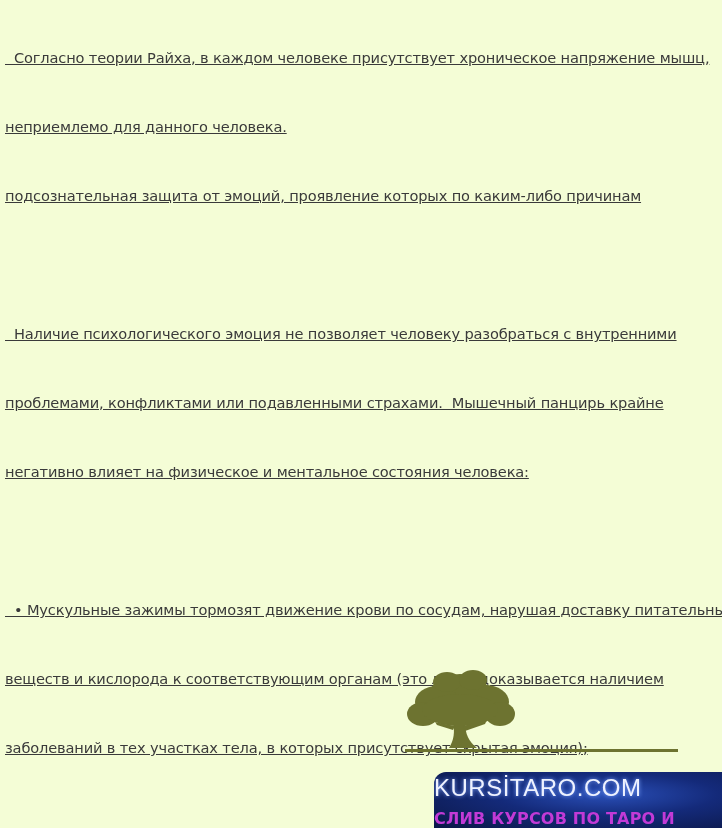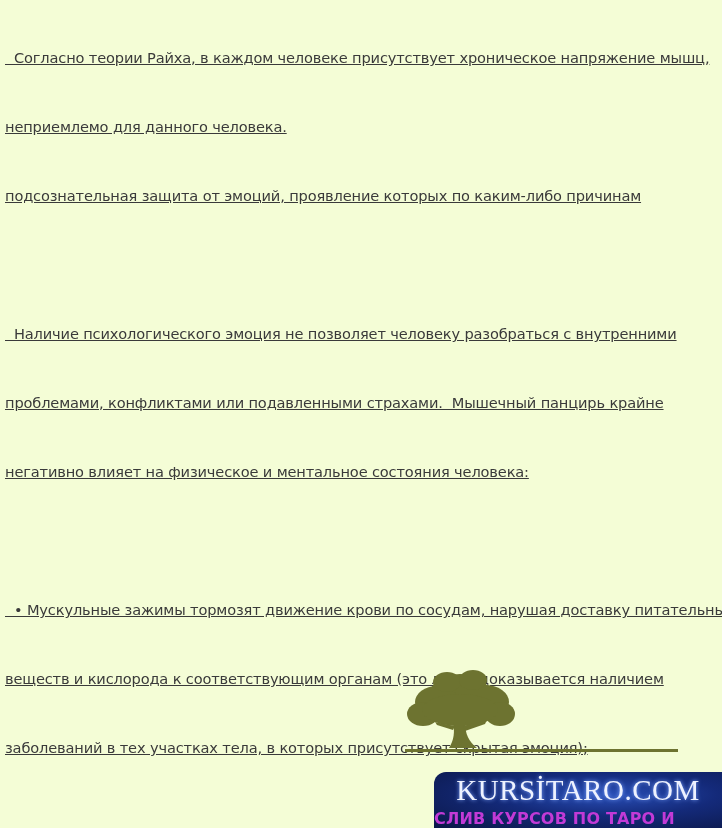--- a/index.html
+++ b/index.html
@@ -85,23 +85,23 @@
         radial-gradient(1px 1px at 170px 45px, #ffffff 50%, transparent 51%),
         radial-gradient(1px 1px at 230px 12px, #dfe8ff 50%, transparent 51%),
         radial-gradient(1px 1px at 260px 38px, #ffffff 50%, transparent 51%),
         radial-gradient(1px 1px at 140px 50px, #ffffff 50%, transparent 51%),
         radial-gradient(1px 1px at 35px 48px, #ffffff 50%, transparent 51%);
     }
     .banner-title {
       position: absolute;
       left: 0; right: 0;
       top: 2px;
-      text-align: center;
-      font-family: Liberation Serif, serif;
-      font-size: 29px;
+      text-align: left;
+      font-family: Liberation Sans, sans-serif;
+      font-size: 24px;
       color: #eef2ff;
       letter-spacing: 0.5px;
       text-shadow: 0 0 4px #7fa6ff;
     }
     .banner-sub {
       position: absolute;
       left: 0; right: 0;
       top: 37px;
       font-family: "DejaVu Sans", sans-serif;
       font-weight: bold;

